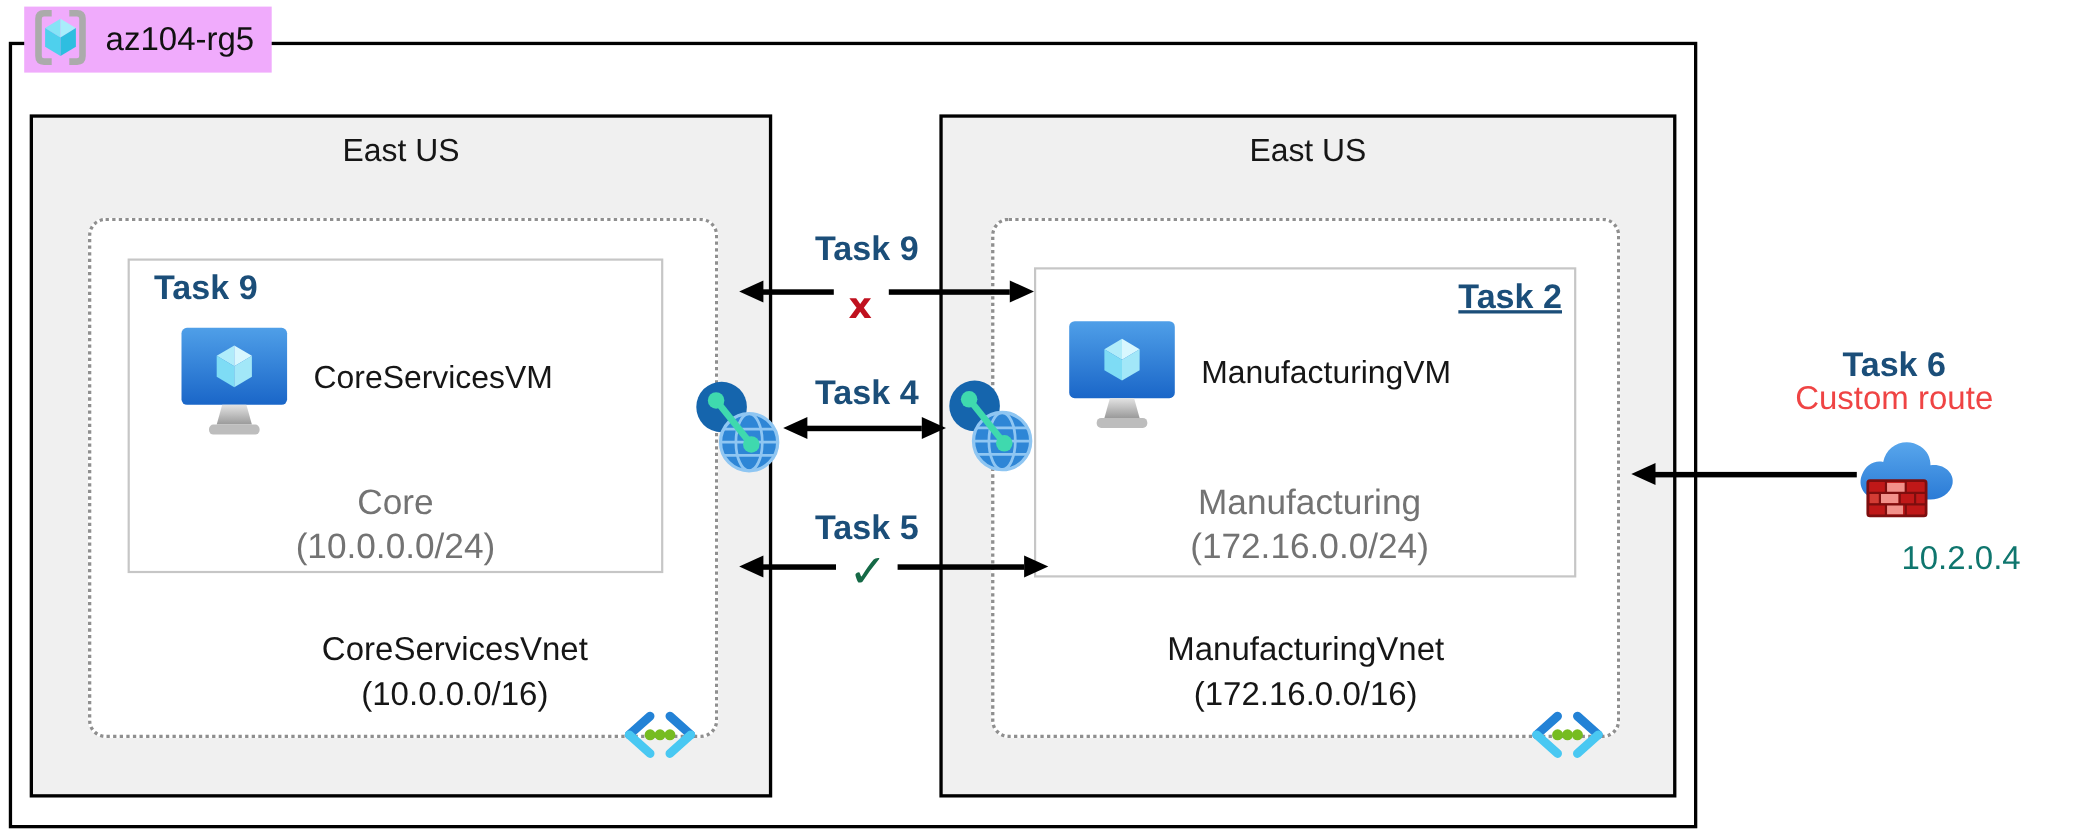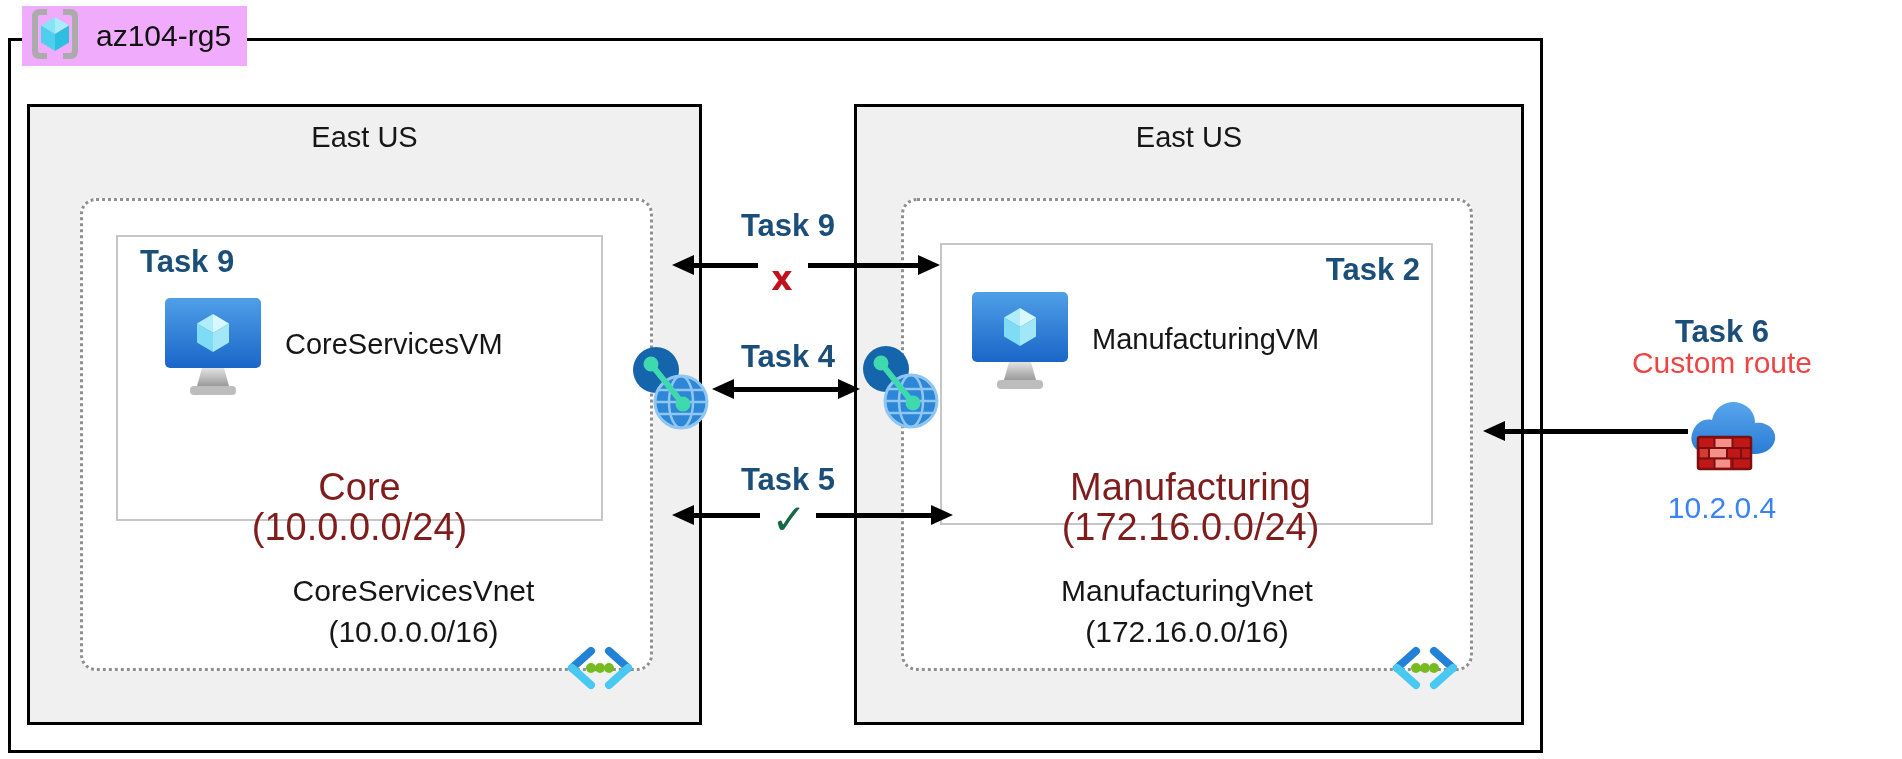--- a/index.html
+++ b/index.html
@@ -14,39 +14,39 @@
   
   .region{background:#f0f0f0;border:3px solid #000;box-sizing:border-box;}
   .region-title{font-size:29px;text-align:center;color:#161616;}
   
   .vnet{background:#fff;border:3px dotted #8f8f8f;border-radius:16px;box-sizing:border-box;}
   .vnet-label{text-align:center;font-size:30px;line-height:41px;color:#161616;}
   
   .subnet{background:#fff;border:2px solid #c6c6c6;box-sizing:border-box;}
   .task-tag{font-size:31px;font-weight:bold;color:#1b4e79;}
   .vm-name{font-size:29px;color:#161616;}
-  .subnet-label{text-align:center;font-size:38px;line-height:40px;color:#7f1d1d;margin-top:31px;}
+  .subnet-label{text-align:center;font-size:32px;line-height:40px;color:#737373;}
   
   .conn-label{font-size:31px;font-weight:bold;color:#1b4e79;transform:translate(-50%,-50%);
               white-space:nowrap;z-index:12;}
   .marker-x{font-size:33px;font-weight:bold;color:#c0111f;transform:translate(-50%,-50%);z-index:12;
             font-family:"DejaVu Sans",sans-serif;}
   .marker-check{font-size:42px;color:#156946;transform:translate(-50%,-50%);z-index:12;
                 font-family:"DejaVu Sans",sans-serif;}
   
   .aline{background:#000;height:5px;z-index:10;}
   .ah-l{width:0;height:0;border-top:10px solid transparent;border-bottom:10px solid transparent;
         border-right:22px solid #000;z-index:10;}
   .ah-r{width:0;height:0;border-top:10px solid transparent;border-bottom:10px solid transparent;
         border-left:22px solid #000;z-index:10;}
   .icon{z-index:11;}
   
   .t6-title{font-size:31px;font-weight:bold;color:#1b4e79;text-align:center;margin-top:12px;}
   .t6-sub{font-size:30px;color:#ef4444;text-align:center;white-space:nowrap;}
-  .t6-ip{font-size:30px;color:#3b82f6;text-align:center;}
+  .t6-ip{font-size:30px;color:#0f766e;text-align:right;}
 </style>
 </head>
 <body>
 
 <div id="canvas">
 
   <div class="abs rg-border"></div>
 
   <div class="abs rg-label">
     <span class="icon">
@@ -114,21 +114,21 @@
       <circle cx="44" cy="23" r="5" fill="#76bc21"></circle>
     </svg>
   </div>
 
   <div class="abs region" style="left:854px;top:104px;width:670px;height:621px;"></div>
   <div class="abs region-title" style="left:854px;top:121px;width:670px;">East US</div>
 
   <div class="abs vnet" style="left:901px;top:198px;width:572px;height:473px;"></div>
 
   <div class="abs subnet" style="left:940px;top:243px;width:493px;height:282px;"></div>
-  <div class="abs task-tag" style="left:1230px;top:252px;width:190px;text-align:right;">Task 2</div>
+  <div class="abs task-tag" style="left:1230px;top:252px;width:190px;text-align:right;text-decoration:underline;">Task 2</div>
 
   <div class="abs icon" style="left:970px;top:290px;">
     <svg width="100" height="106" viewBox="0 0 100 106">
       <rect x="2" y="2" width="96" height="70" rx="5" fill="url(#gmon)"></rect>
       <polygon points="34,27.5 50,18 50,37" fill="#b0ecfa"></polygon>
       <polygon points="50,18 66,27.5 50,37" fill="#d8f7fe"></polygon>
       <polygon points="34,27.5 50,37 50,56 34,46.5" fill="#7edcf5"></polygon>
       <polygon points="66,27.5 50,37 50,56 66,46.5" fill="#a2e7f8"></polygon>
       <polygon points="39,72 61,72 66,90 34,90" fill="url(#gstand)"></polygon>
       <rect x="27" y="90" width="46" height="9" rx="4" fill="#bdbdbd"></rect>

